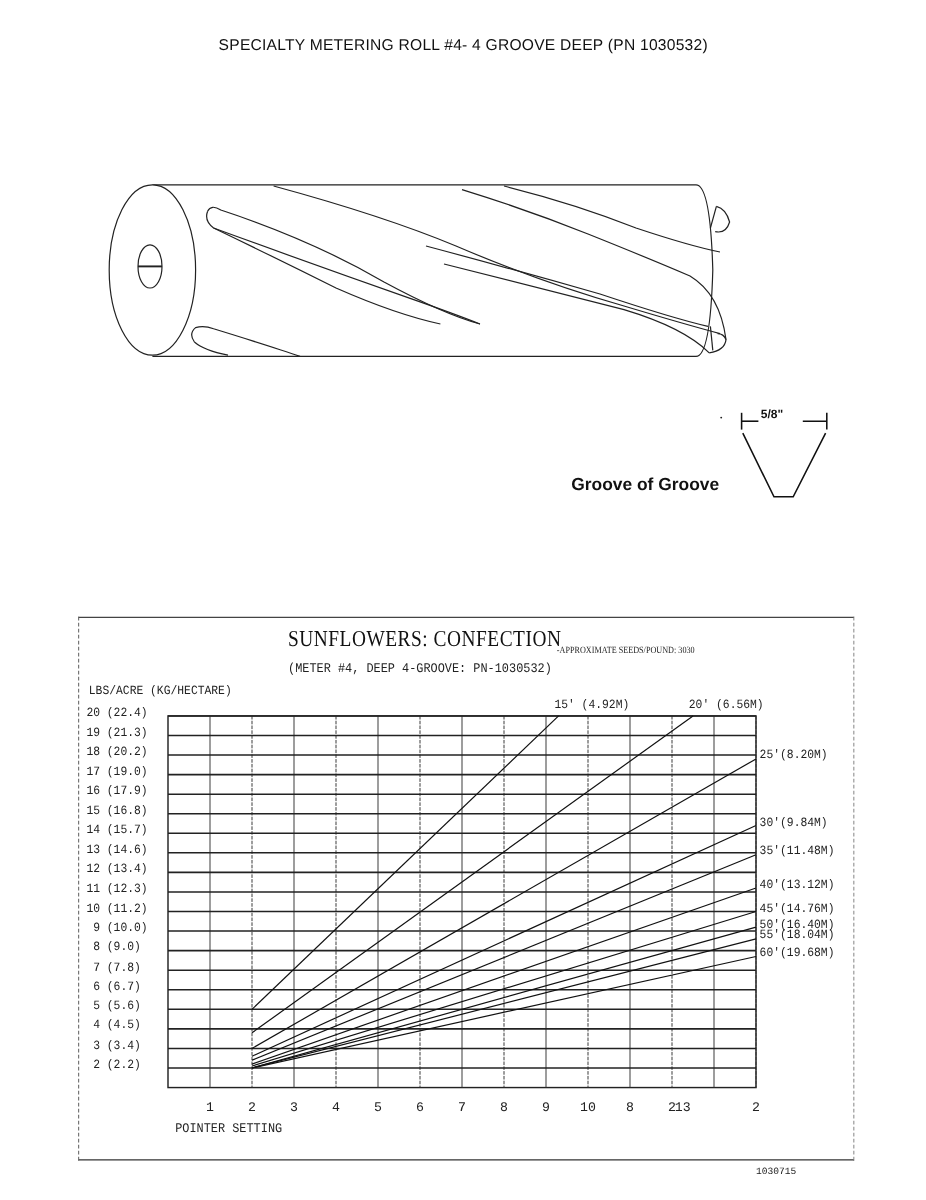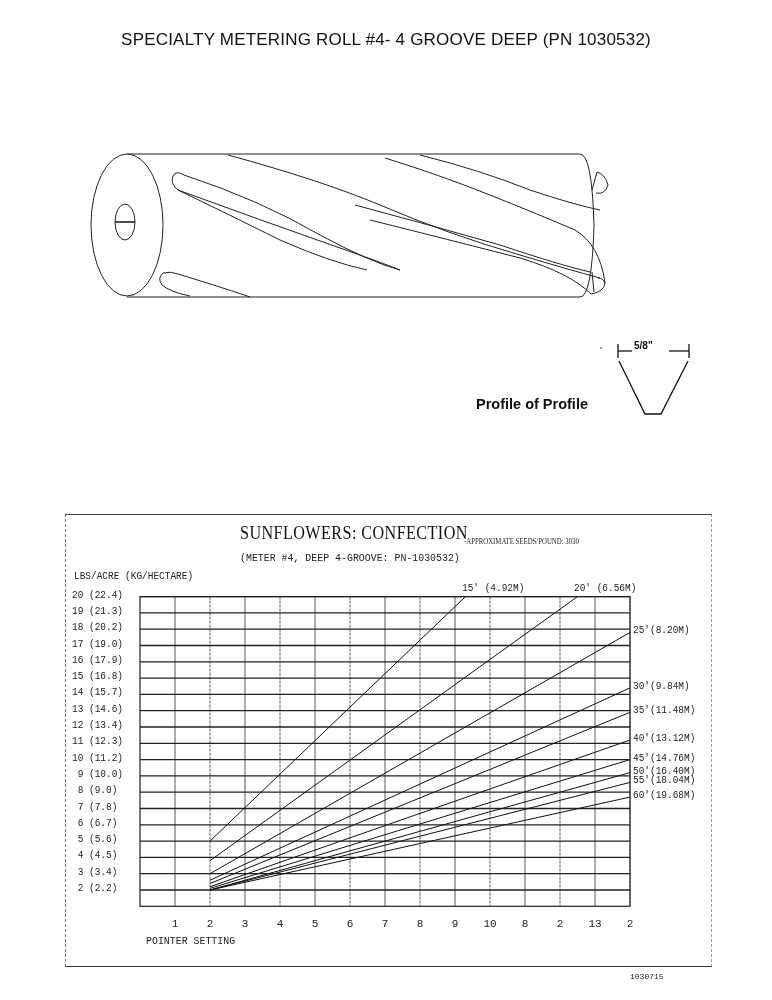--- a/index.html
+++ b/index.html
@@ -1,17 +1,17 @@
 <!DOCTYPE html>
 <html><head>
 <meta charset="utf-8">
 <style>
   html,body{margin:0;padding:0;background:#fff;}
   body{width:772px;height:1000px;position:relative;overflow:hidden;color:#111;}
-  .title{position:absolute;left:0;top:30px;width:772px;text-align:center;font-family:"Liberation Sans",sans-serif;font-size:17px;letter-spacing:0.2px;color:#111;}
+  .title{position:absolute;left:0;top:30px;width:772px;text-align:center;font-family:"Liberation Sans",sans-serif;font-size:13px;letter-spacing:0.2px;color:#111;}
   svg{position:absolute;left:0;top:0;}
   .profile-label{position:absolute;left:476px;top:396px;font-family:"Liberation Sans",sans-serif;font-weight:bold;font-size:14.5px;color:#111;}
   .dim-label{position:absolute;left:634px;top:340px;font-family:"Liberation Sans",sans-serif;font-weight:bold;font-size:10px;color:#111;}
   .chart-frame{position:absolute;left:65px;top:514px;width:647px;height:453px;border-top:1.5px solid #444;border-left:1px dashed #777;border-bottom:1.5px solid #333;border-right:1px dashed #999;box-sizing:border-box;}
   .ch-title{position:absolute;left:240px;top:522px;font-family:"Liberation Serif",serif;font-size:19px;letter-spacing:0.5px;transform:scaleX(0.85);transform-origin:left;color:#111;}
   .ch-note{position:absolute;left:464px;top:537px;font-family:"Liberation Serif",serif;font-size:8px;transform:scaleX(0.85);transform-origin:left;color:#222;}
   .ch-sub{position:absolute;left:240px;top:552px;font-family:"Liberation Mono",monospace;font-size:11px;transform:scaleX(0.9);transform-origin:left;color:#222;}
   .ylab{position:absolute;left:74px;top:570px;font-family:"Liberation Mono",monospace;font-size:10.5px;transform:scaleX(0.9);transform-origin:left;color:#222;}
   .xlab{position:absolute;left:146px;top:935px;font-family:"Liberation Mono",monospace;font-size:11px;transform:scaleX(0.9);transform-origin:left;color:#222;}
   .docnum{position:absolute;left:630px;top:972px;font-family:"Liberation Mono",monospace;font-size:8px;color:#222;}
@@ -55,21 +55,21 @@
   <g fill="none" stroke="#111" stroke-width="1.3">
     <line x1="618" y1="344" x2="618" y2="358"></line>
     <line x1="689" y1="344" x2="689" y2="358"></line>
     <line x1="618" y1="351" x2="632" y2="351"></line>
     <line x1="669" y1="351" x2="689" y2="351"></line>
     <polyline points="619,361 645,414 661,414 688,361"></polyline>
   </g>
   <circle cx="601" cy="348" r="0.8" fill="#222"></circle>
 </svg>
 <div class="dim-label">5/8"</div>
-<div class="profile-label">Profile of Profile</div>
+<div class="profile-label">Groove of Groove</div>
 
 <div class="chart-frame"></div>
 <div class="ch-title">SUNFLOWERS: CONFECTION</div>
 <div class="ch-note">-APPROXIMATE SEEDS/POUND: 3030</div>
 <div class="ch-sub">(METER #4, DEEP 4-GROOVE: PN-1030532)</div>
 <div class="ylab">LBS/ACRE (KG/HECTARE)</div>
 <div class="xlab">POINTER SETTING</div>
 <div class="docnum">1030715</div>
 
 <svg id="chart-svg" width="772" height="1000" viewBox="0 0 772 1000" style="pointer-events:none">
@@ -124,21 +124,21 @@
     <div class="xtick" style="left: 245px;">3</div>
     <div class="xtick" style="left: 280px;">4</div>
     <div class="xtick" style="left: 315px;">5</div>
     <div class="xtick" style="left: 350px;">6</div>
     <div class="xtick" style="left: 385px;">7</div>
     <div class="xtick" style="left: 420px;">8</div>
     <div class="xtick" style="left: 455px;">9</div>
     <div class="xtick" style="left: 490px;">10</div>
     <div class="xtick" style="left: 525px;">8</div>
     <div class="xtick" style="left: 560px;">2</div>
-    <div class="xtick" style="left: 595px;">13</div>
+    <div class="xtick" style="left: 569px;">13</div>
     <div class="xtick" style="left: 630px;">2</div>
     <div class="ytick" style="top: 588.6px;">20 (22.4)</div>
     <div class="ytick" style="top: 604.9px;">19 (21.3)</div>
     <div class="ytick" style="top: 621.2px;">18 (20.2)</div>
     <div class="ytick" style="top: 637.5px;">17 (19.0)</div>
     <div class="ytick" style="top: 653.8px;">16 (17.9)</div>
     <div class="ytick" style="top: 670.1px;">15 (16.8)</div>
     <div class="ytick" style="top: 686.4px;">14 (15.7)</div>
     <div class="ytick" style="top: 702.7px;">13 (14.6)</div>
     <div class="ytick" style="top: 719px;">12 (13.4)</div>

